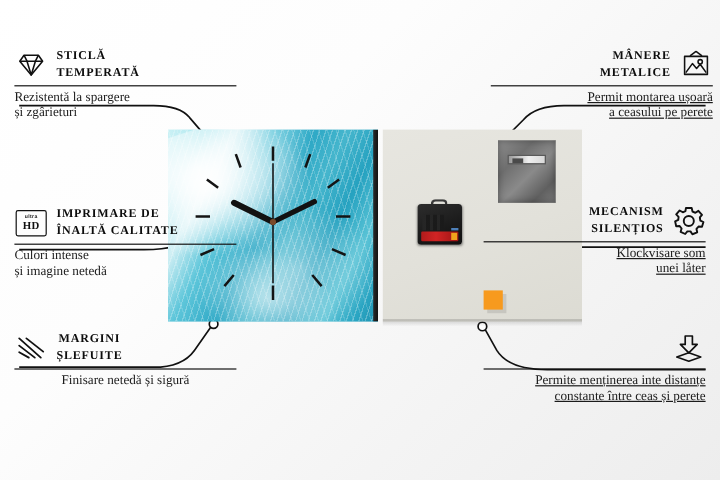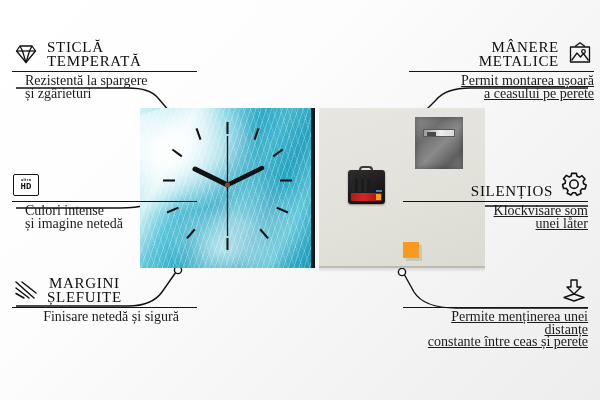--- a/index.html
+++ b/index.html
@@ -220,41 +220,40 @@
   .callout-icon {
     flex: 0 0 auto;
     width: 28px;
     height: 26px;
     display: flex;
     align-items: center;
     justify-content: center;
   }
   .callout-title {
     font-family: "Liberation Serif", serif;
-    font-weight: normal;
-    font-size: 15px;
+    font-weight: bold;
+    font-size: 10px;
     line-height: 14px;
     letter-spacing: 0.7px;
     color: #0d0d0d;
     text-transform: uppercase;
   }
   .callout.right .callout-title {
     text-align: right;
   }
   .callout-rule {
     height: 0;
     border-top: 1.3px solid #141414;
     margin: 3px 0 3px 0;
   }
   .callout-desc {
     font-family: "Liberation Serif", serif;
-    font-size: 14px;
+    font-size: 11px;
     line-height: 12.5px;
     color: #1b1b1b;
-    margin-left: 13px;
   }
   .callout.right .callout-desc {
     text-align: right;
     text-decoration: underline;
   }
 
   
   #callout-tempered-glass { left: 12px; top: 40px; }
   #callout-print-quality  { left: 12px; top: 172px; }
   #callout-polished-edges { left: 12px; top: 276px; text-align: center; }
@@ -277,21 +276,21 @@
     line-height: 1;
   }
   .hd-badge .ultra {
     font-family: "Liberation Sans", sans-serif;
     font-size: 4.2px;
     font-weight: bold;
     letter-spacing: 0.3px;
     color: #111;
   }
   .hd-badge .hd {
-    font-family: Liberation Mono, monospace;
+    font-family: Liberation Serif, serif;
     font-size: 9px;
     font-weight: bold;
     letter-spacing: 0.2px;
     color: #111;
   }
 </style>
 </head>
 <body>
 
 <div id="infographic">
@@ -400,20 +399,24 @@
   </div>
 
   <div class="callout left" id="callout-print-quality">
     <div class="callout-head">
       <span class="callout-icon">
         <span class="hd-badge">
           <span class="ultra">ultra</span>
           <span class="hd">HD</span>
         </span>
       </span>
+      <span class="callout-title">
+        <span>IMPRIMARE DE</span><br>
+        <span>ÎNALTĂ CALITATE</span>
+      </span>
     </div>
     <div class="callout-rule"></div>
     <div class="callout-desc">
       <span>Culori intense</span><br>
       <span>și imagine netedă</span>
     </div>
   </div>
 
   <div class="callout left" id="callout-polished-edges">
     <div class="callout-head">
@@ -458,21 +461,21 @@
     <div class="callout-rule"></div>
     <div class="callout-desc">
       <span>Permit montarea ușoară</span><br>
       <span>a ceasului pe perete</span>
     </div>
   </div>
 
   <div class="callout right" id="callout-silent-movement">
     <div class="callout-head">
       <span class="callout-title">
-        <br>
+        <span>MECANISM</span><br>
         <span>SILENȚIOS</span>
       </span>
       <span class="callout-icon">
         <svg width="28" height="26" viewBox="0 0 28 26" xmlns="http://www.w3.org/2000/svg">
           <g fill="none" stroke="#111" stroke-width="1.6" stroke-linejoin="round">
             <path d="M11.6,2.4 L16.4,2.4 L17.1,5.3 L19.5,6.3 L22,4.7 L25.0,8.0 L23.2,10.2 L23.6,12.8 L26.2,14.0 L25.0,18.0 L22.1,17.8 L20.4,19.8 L21.0,22.6 L17.0,24.2 L15.4,21.8 L12.8,21.8 L11.0,24.0 L7.2,22.2 L8.0,19.4 L6.4,17.4 L3.5,17.5 L2.6,13.5 L5.2,12.3 L5.5,9.7 L3.5,7.7 L6.4,4.4 L9.0,5.9 L11.2,5.0 Z"></path>
             <circle cx="14" cy="13.2" r="4.2"></circle>
           </g>
         </svg>
       </span>
@@ -490,18 +493,18 @@
         <svg width="28" height="26" viewBox="0 0 28 26" xmlns="http://www.w3.org/2000/svg">
           <g fill="none" stroke="#111" stroke-width="1.4" stroke-linejoin="round">
             <path d="M11,2 L17,2 L17,9 L21,9 L14,16 L7,9 L11,9 Z"></path>
             <path d="M14,16 L24,19.5 L14,23 L4,19.5 Z"></path>
           </g>
         </svg>
       </span>
     </div>
     <div class="callout-rule"></div>
     <div class="callout-desc">
-      <span>Permite menținerea unei distanțe</span><br>
+      <span>Permite menținerea inte distanțe</span><br>
       <span>constante între ceas și perete</span>
     </div>
   </div>
 
 </div>
 
 </body></html>

